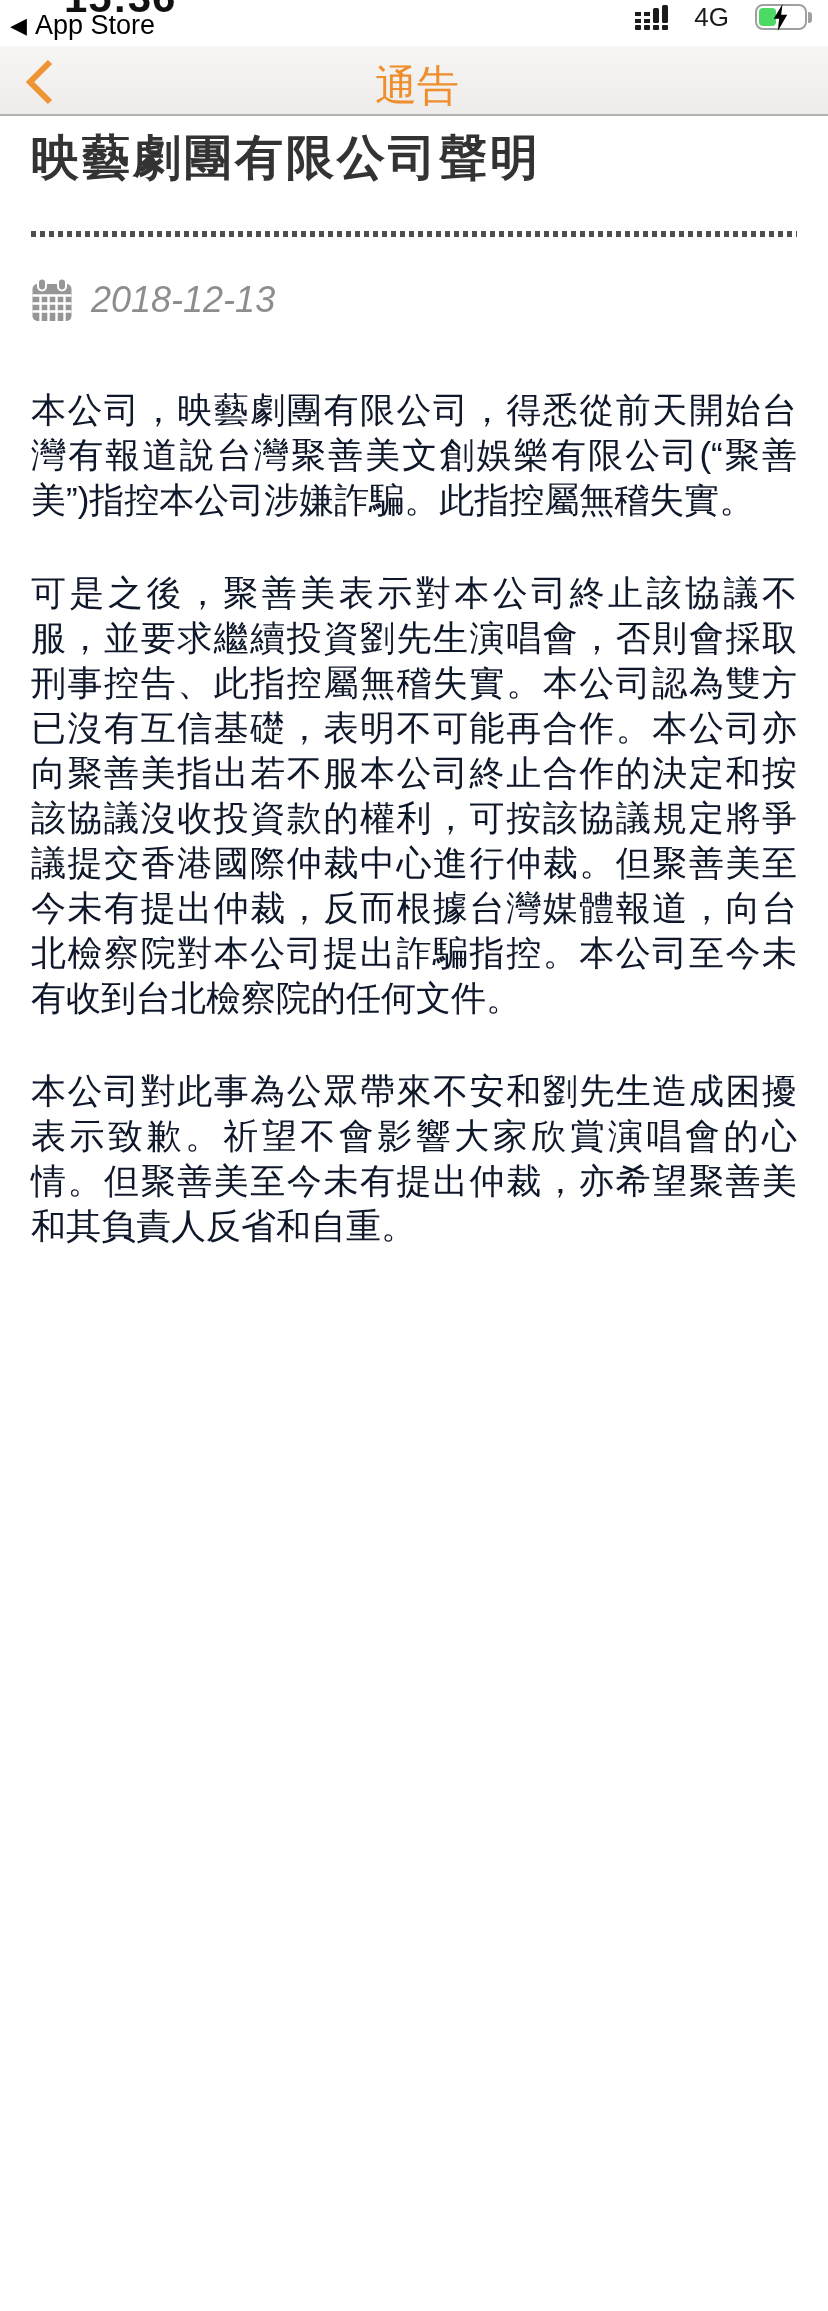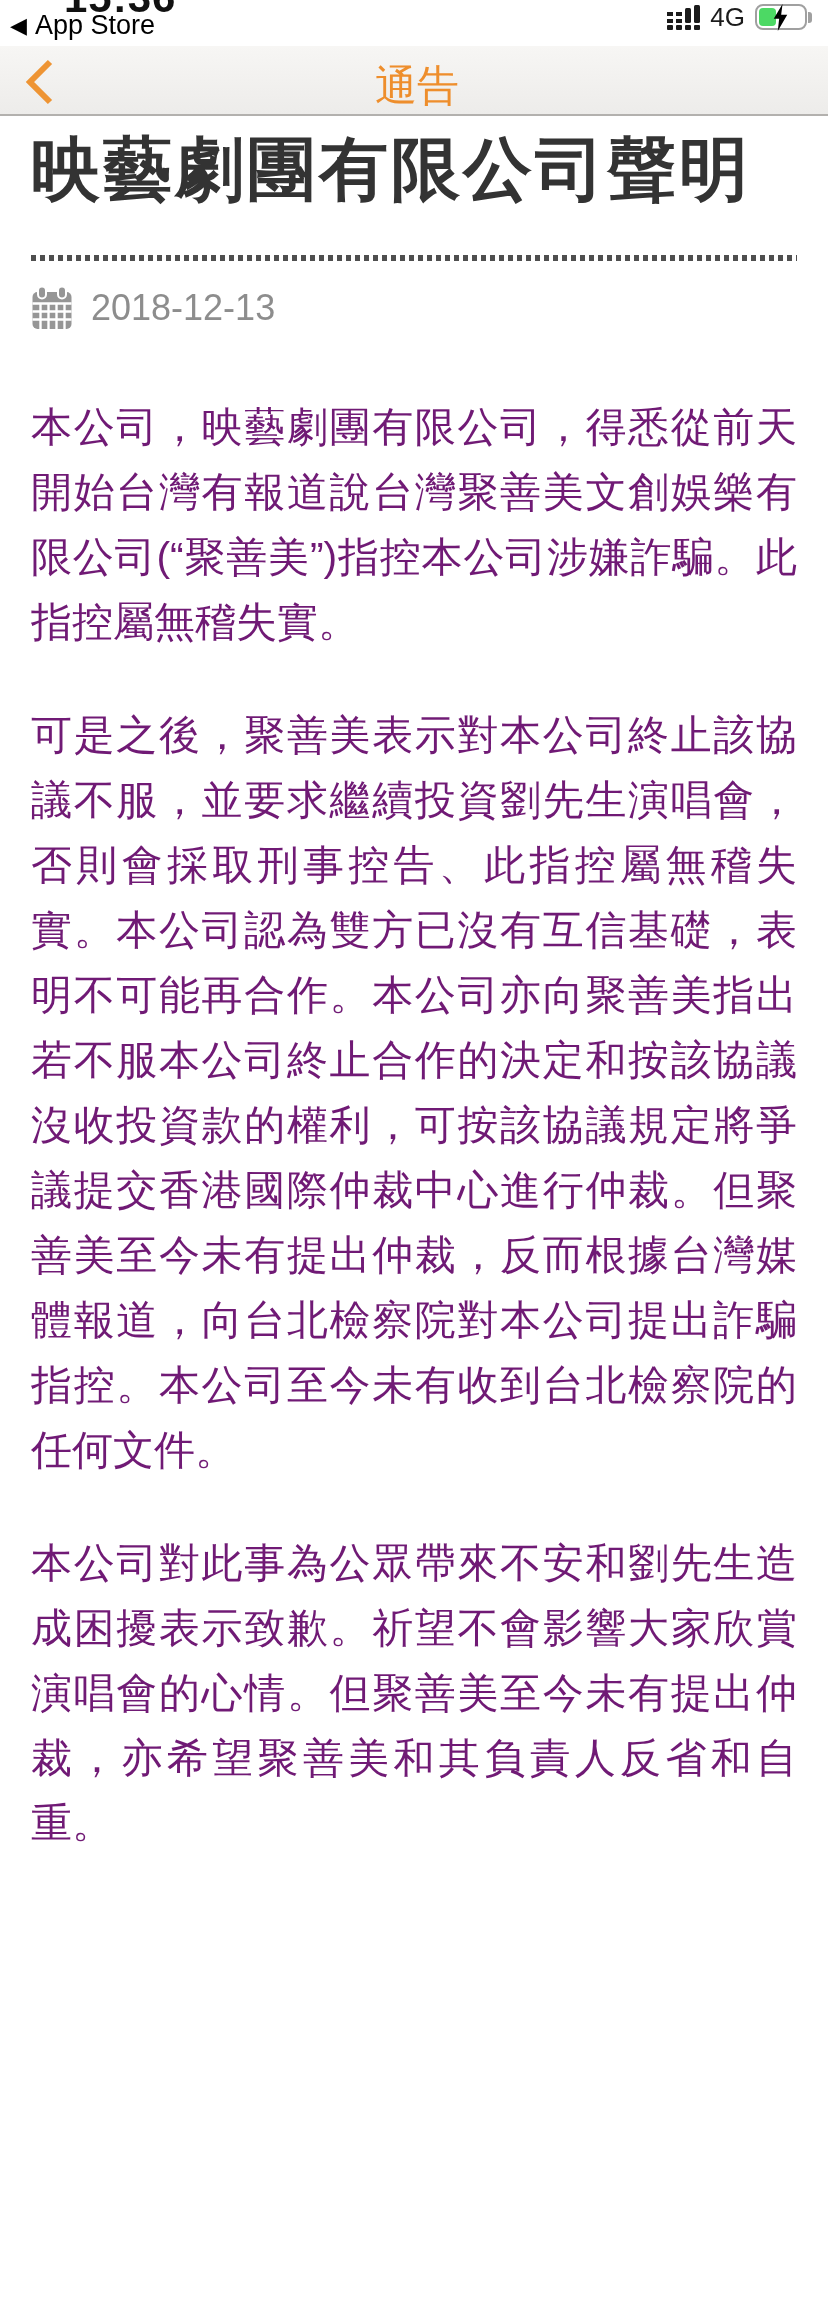--- a/index.html
+++ b/index.html
@@ -40,21 +40,21 @@
     color: #000000;
     cursor: pointer;
   }
   .back-to-app .tri { font-size: 22px; line-height: 27px; }
   .status-right {
     position: absolute;
     right: 16px;
     top: 3px;
     display: flex;
     align-items: center;
-    gap: 10px;
+    gap: 26px;
     height: 28px;
   }
   .signal-wrap { display: flex; flex-direction: column; align-items: flex-start; }
   .signal { display: flex; align-items: flex-end; gap: 3px; height: 18px; }
   .signal .bar { width: 6px; background: #1b1b1b; border-radius: 1.5px; }
   .signal .bar.dotted {
     border-radius: 0;
     background: repeating-linear-gradient(to top, #1b1b1b 0 4px, transparent 4px 7px);
   }
   .signal-dots { display: flex; gap: 3px; margin-top: 2px; }
@@ -106,43 +106,44 @@
     text-align: center;
     font-size: 42px;
     color: #ee8e2c;
     font-weight: 400;
     margin-left: 6px;
   }
 
   
   .article { padding: 14px 31px 0 31px; }
   .article h1 {
-    font-size: 69px;
+    font-size: 48px;
     font-weight: 700;
     color: #333333;
     letter-spacing: 3px;
     line-height: 1.15;
   }
   .dotted-divider {
     margin-top: 46px;
     height: 6px;
     background: repeating-linear-gradient(90deg, #4f4f4f 0 5px, transparent 5px 9px);
   }
   .date-row {
-    margin-top: 24px;
+    margin-top: 40px;
     display: flex;
     align-items: center;
     gap: 18px;
     color: #8d8d8d;
     font-size: 36px;
+    font-style: italic;
   }
   .article p {
-    font-size: 41px;
-    line-height: 65px;
-    color: #701a75;
+    font-size: 35px;
+    line-height: 45px;
+    color: #0f172a;
     font-weight: 300;
     margin-top: 48px;
     text-align: justify;
   }
   .article p.first { margin-top: 64px; }
 </style>
 </head>
 <body>
 
 <div class="screen">

